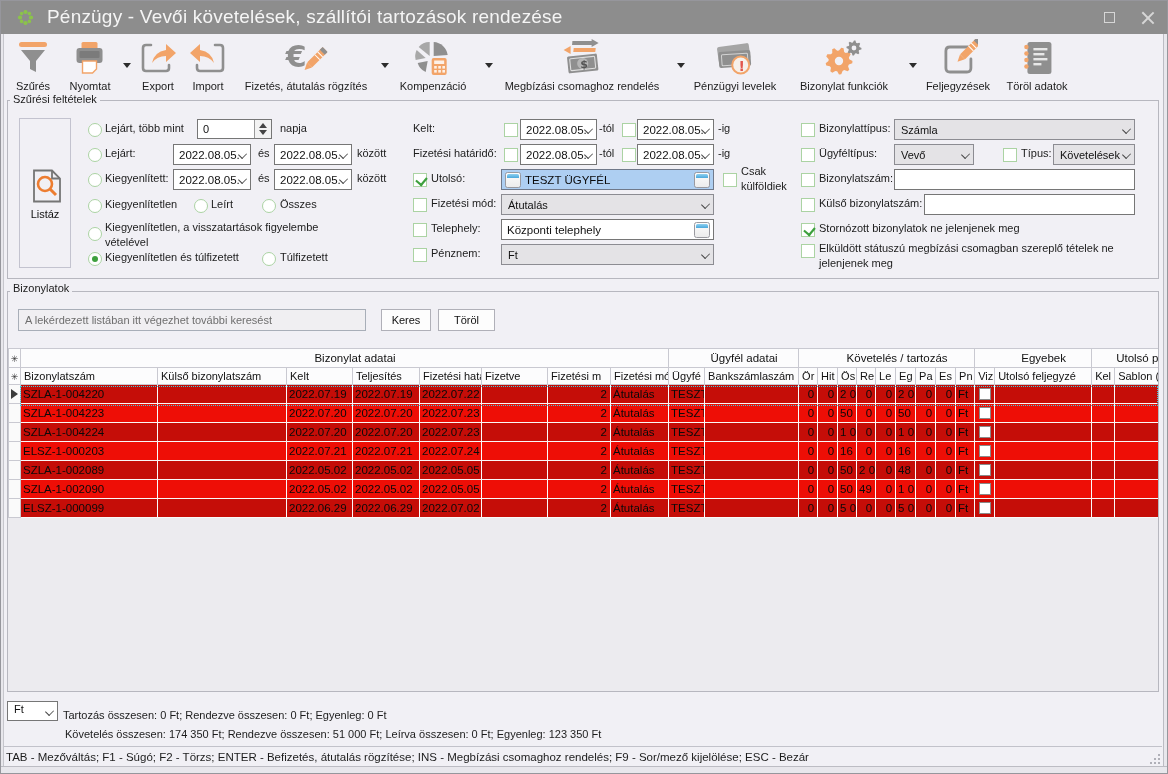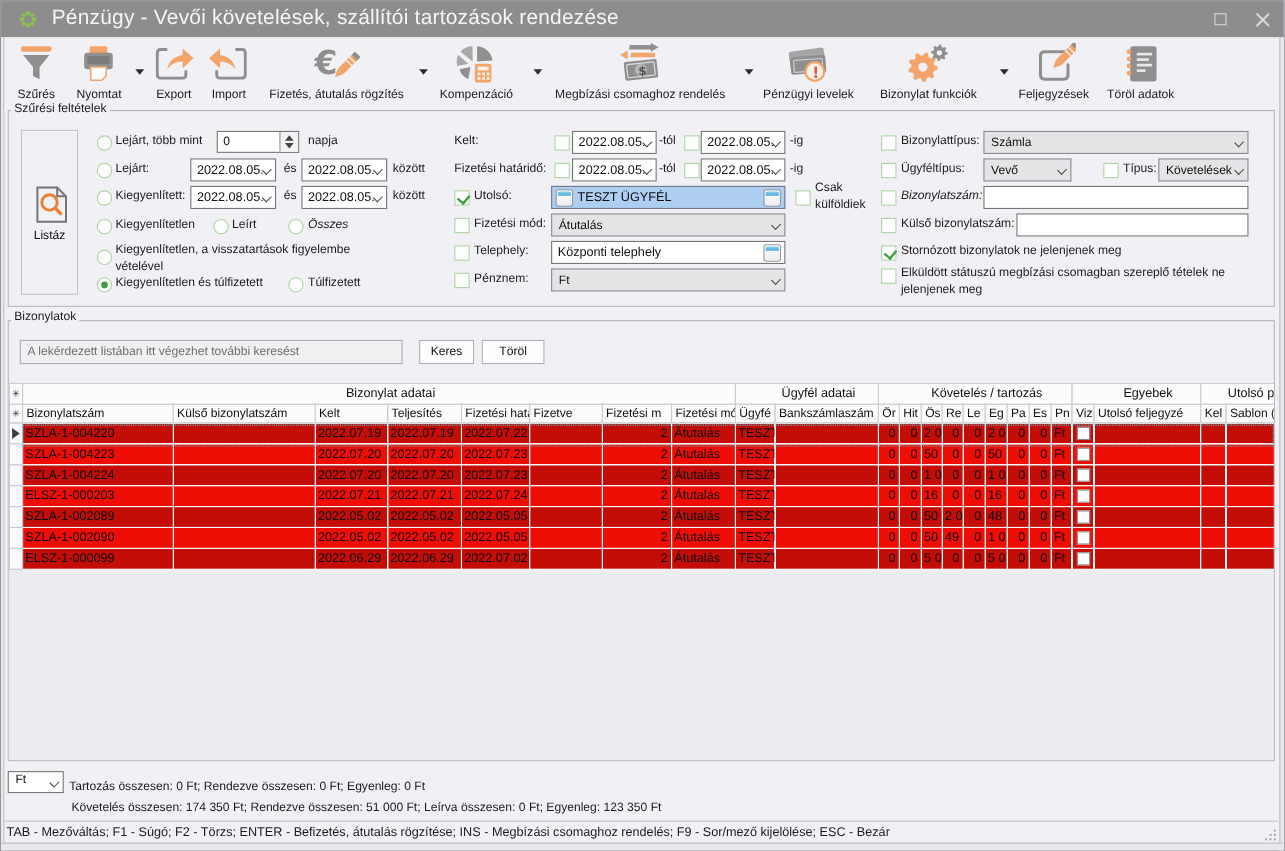--- a/index.html
+++ b/index.html
@@ -326,21 +326,21 @@
 <span class="datecombo" style="left:273px;top:168px;width:78px">
       <span class="dc-text">2022.08.05.</span>
       <span class="chev"></span>
     </span>
 <span class="flabel" style="left:356px;top:171px;">között</span>
 <span class="rad" style="left:87px;top:198px"></span>
 <span class="flabel" style="left:104px;top:197px;">Kiegyenlítetlen</span>
 <span class="rad" style="left:193px;top:198px"></span>
 <span class="flabel" style="left:210px;top:197px;">Leírt</span>
 <span class="rad" style="left:261px;top:198px"></span>
-<span class="flabel" style="left:279px;top:197px;font-style:italic;">Összes</span>
+<span class="flabel" style="left:279px;top:197px;">Összes</span>
 <span class="rad" style="left:87px;top:226px"></span>
 <span class="flabel" style="left:104px;top:219px;width:230px;white-space:normal;line-height:15px;">Kiegyenlítetlen, a visszatartások figyelembe vételével</span>
 <span class="rad checked" style="left:87px;top:251px"></span>
 <span class="flabel" style="left:104px;top:250px;">Kiegyenlítetlen és túlfizetett</span>
 <span class="rad" style="left:261px;top:251px"></span>
 <span class="flabel" style="left:279px;top:250px;">Túlfizetett</span>
 <span class="flabel" style="left:412px;top:121px;">Kelt:</span>
 <span class="cb" style="left:503px;top:122px"></span>
 <span class="datecombo" style="left:519px;top:118px;width:77px">
       <span class="dc-text">2022.08.05.</span>
@@ -411,21 +411,21 @@
       <span class="gc-text">Vevő</span>
       <span class="chev"></span>
     </span>
 <span class="cb" style="left:1002px;top:147px"></span>
 <span class="flabel" style="left:1020px;top:146px;">Típus:</span>
 <span class="graycombo" style="left:1052px;top:143px;width:82px">
       <span class="gc-text">Követelések</span>
       <span class="chev"></span>
     </span>
 <span class="cb" style="left:800px;top:172px"></span>
-<span class="flabel" style="left:818px;top:171px;font-style:italic;">Bizonylatszám:</span>
+<span class="flabel" style="left:818px;top:171px;">Bizonylatszám:</span>
 <span class="tinput" style="left:893px;top:168px;width:241px">
       <span class="ti-text"></span>
     </span>
 <span class="cb" style="left:800px;top:197px"></span>
 <span class="flabel" style="left:818px;top:196px;">Külső bizonylatszám:</span>
 <span class="tinput" style="left:923px;top:193px;width:211px">
       <span class="ti-text"></span>
     </span>
 <span class="cb checked" style="left:800px;top:222px"></span>
 <span class="flabel" style="left:818px;top:221px;">Stornózott bizonylatok ne jelenjenek meg</span>

